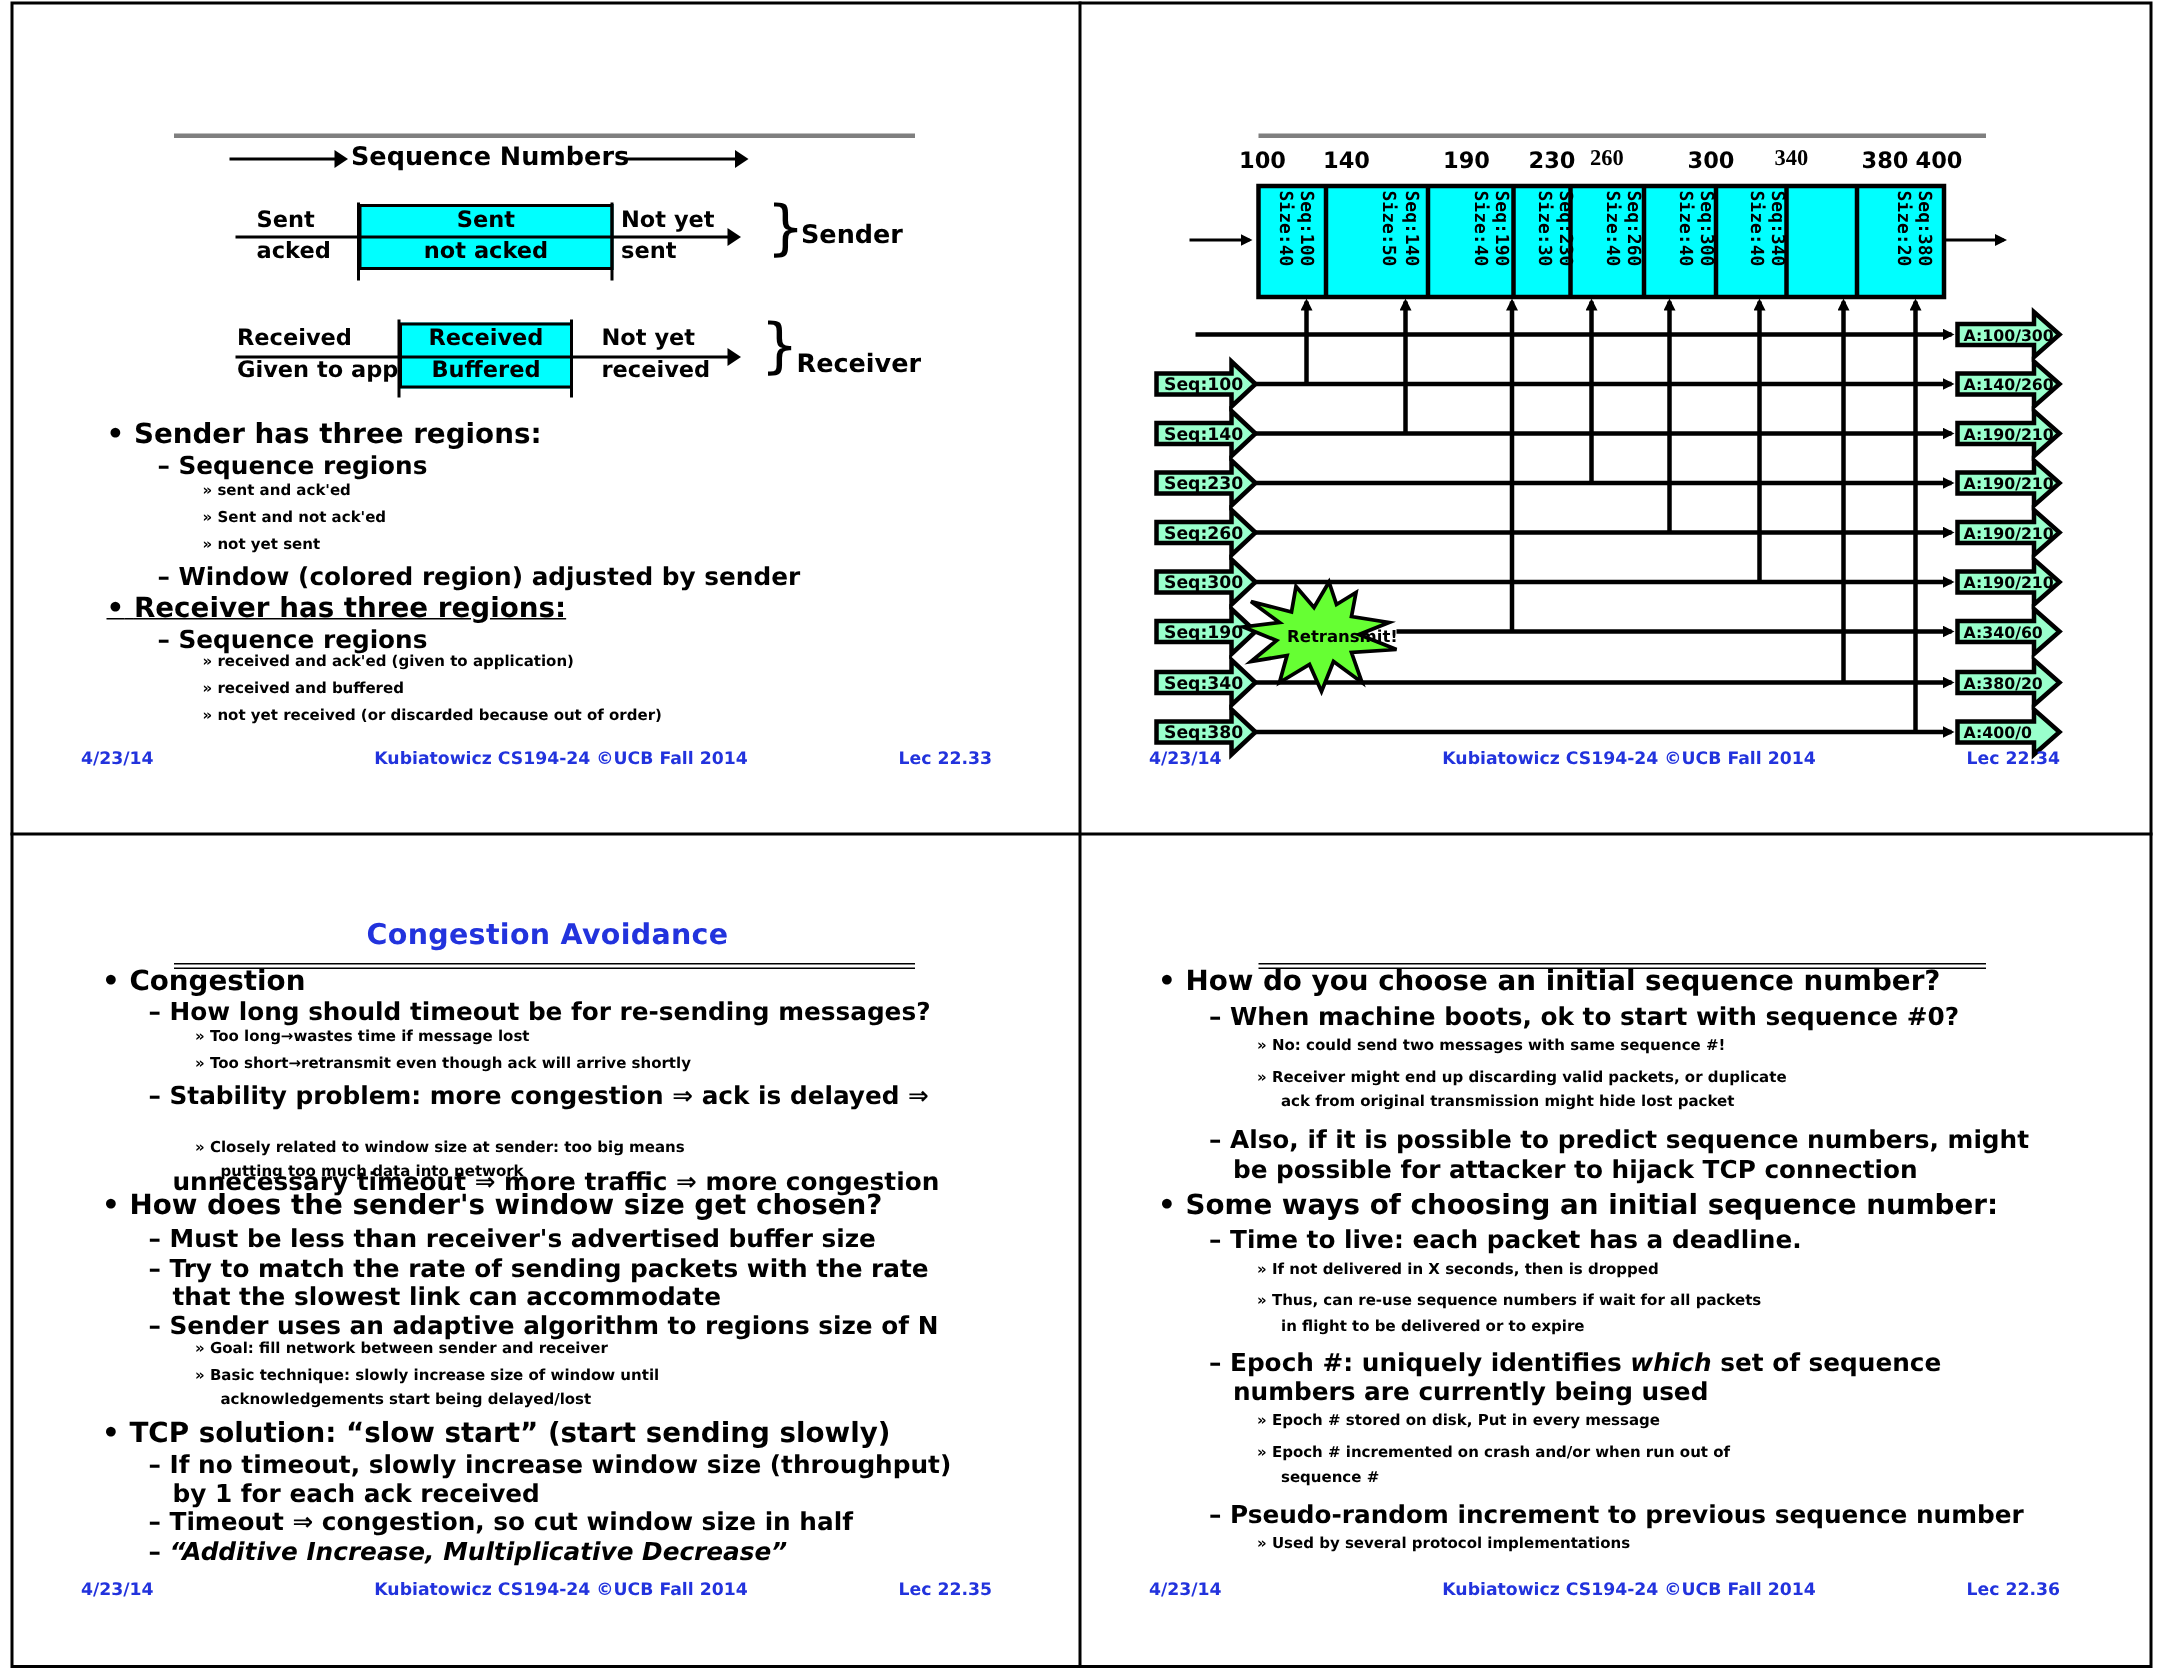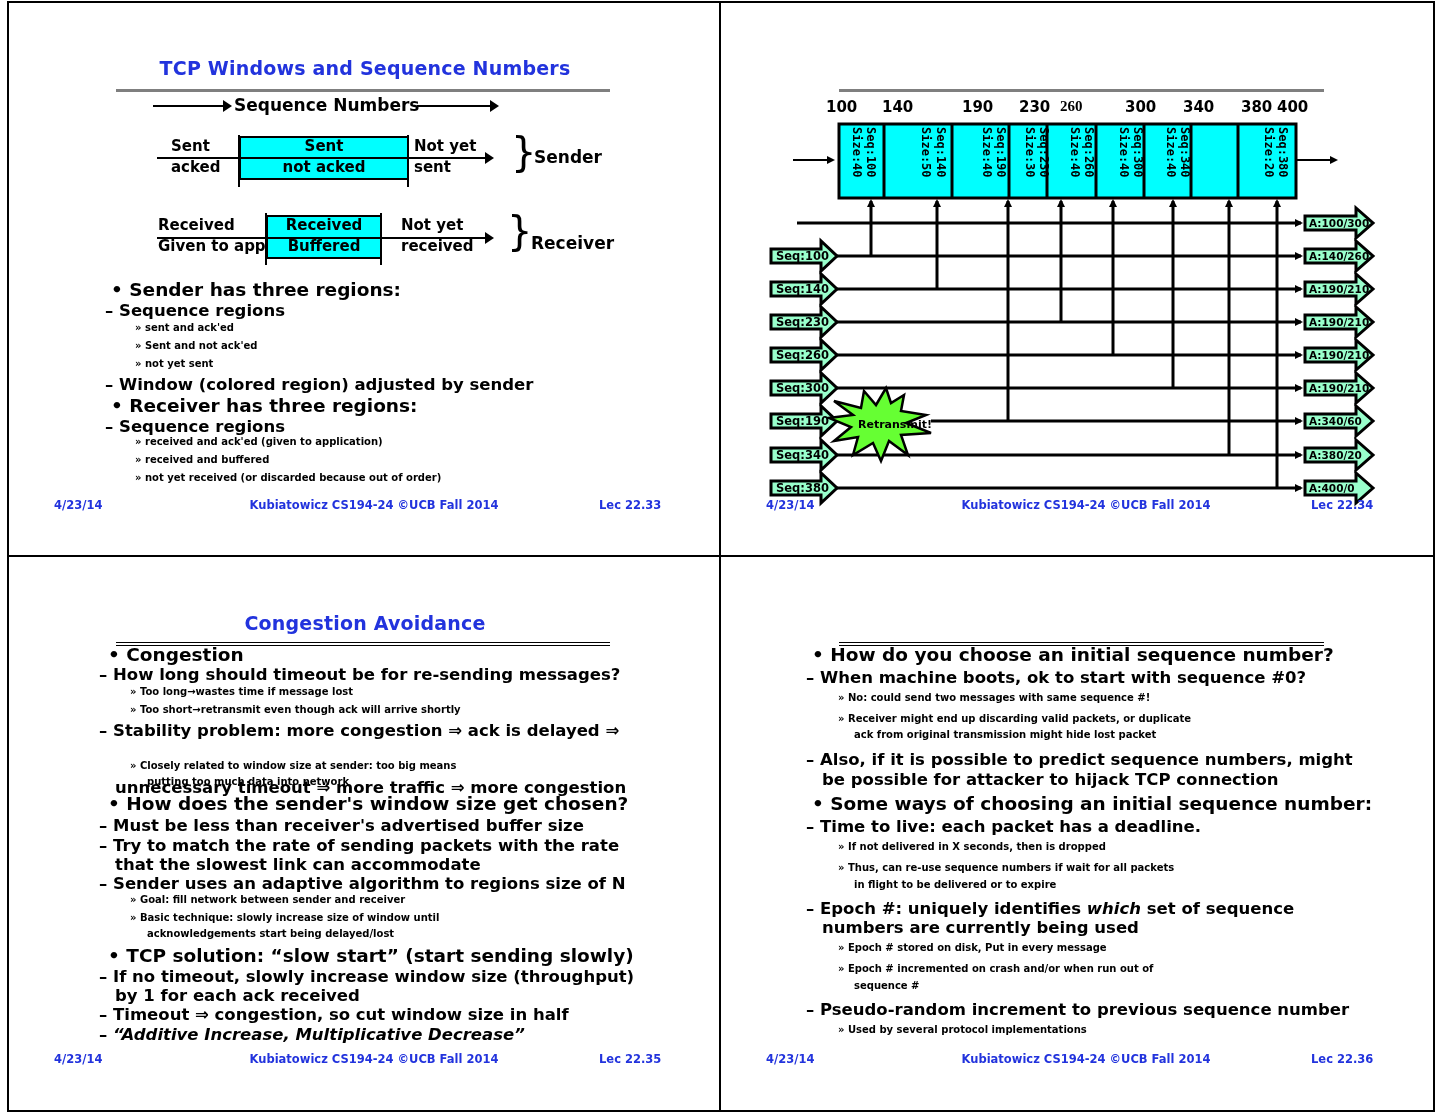--- a/index.html
+++ b/index.html
@@ -11,40 +11,39 @@
   .slide { position: absolute; width: 712px; height: 554px; }
   .s1 { left: 9px; top: 3px; }
   .s2 { left: 721px; top: 3px; }
   .s3 { left: 9px; top: 557px; }
   .s4 { left: 721px; top: 557px; }
   .title { position: absolute; left: 0; width: 712px; text-align: center; color: #2233dd; font-size: 19px; font-weight: bold; letter-spacing: 0.2px; }
   .rule-gray { position: absolute; height: 3px; background: #7f7f7f; }
   .rule-dbl { position: absolute; height: 4px; border-top: 1px solid #000; border-bottom: 1px solid #000; }
   .footer { position: absolute; font-size: 11.5px; color: #2233dd; font-weight: bold; }
   .bul { position: absolute; white-space: nowrap; font-weight: bold; }
-  .l1 { font-size: 18.5px; margin-left: 40px; }
+  .l1 { font-size: 18.5px; }
   .l2 { font-size: 16.5px; }
   .l3 { font-size: 10px; }
   .lbl { position: absolute; font-size: 15px; font-weight: bold; white-space: nowrap; }
   .cyanbox { position: absolute; background: #00ffff; border: 2px solid #000; }
   .hl { position: absolute; height: 2px; background: #000; }
   .vl { position: absolute; width: 2px; background: #000; }
   .i { font-style: italic; }
   svg { position: absolute; left: 0; top: 0; overflow: visible; }
   .seqtxt { font-size: 12px; font-weight: bold; }
 </style>
 </head>
 <body>
 
 <div class="frame"></div>
 <div class="vdiv"></div>
 <div class="hdiv"></div>
 
 <div class="slide s1">
-  <div class="title" style="top:54px;">TCP Windows and Sequence Numbers</div>
   <div class="rule-gray" style="left:107px; top:86px; width:494px;"></div>
 
   <div class="hl" style="left:144px; top:102px; width:74px;"></div>
   <div style="position:absolute; left:214px; top:97px; width:0; height:0; border-top:6px solid transparent; border-bottom:6px solid transparent; border-left:9px solid #000;"></div>
   <div class="lbl" style="left:225px; top:92px; font-size:17px;">Sequence Numbers</div>
   <div class="hl" style="left:408px; top:102px; width:76px;"></div>
   <div style="position:absolute; left:481px; top:97px; width:0; height:0; border-top:6px solid transparent; border-bottom:6px solid transparent; border-left:9px solid #000;"></div>
 
   <div class="cyanbox" style="left:230px; top:133px; width:170px; height:44px;"></div>
   <div class="vl" style="left:229px; top:132px; height:52px;"></div>
@@ -74,42 +73,42 @@
   <div class="lbl" style="left:498px; top:205px; font-size:40px; font-weight:normal;">}</div>
   <div class="lbl" style="left:522px; top:230px; font-size:17px;">Receiver</div>
 
   <div>
     <div class="bul l1" style="left:62px; top:276px;"><span>•</span>&nbsp;<span>Sender has three regions:</span></div>
     <div class="bul l2" style="left:96px; top:298px;"><span>–</span>&nbsp;<span>Sequence regions</span></div>
     <div class="bul l3" style="left:126px; top:319px;"><span>»</span>&nbsp;<span>sent and ack'ed</span></div>
     <div class="bul l3" style="left:126px; top:337px;"><span>»</span>&nbsp;<span>Sent and not ack'ed</span></div>
     <div class="bul l3" style="left:126px; top:355px;"><span>»</span>&nbsp;<span>not yet sent</span></div>
     <div class="bul l2" style="left:96px; top:372px;"><span>–</span>&nbsp;<span>Window (colored region) adjusted by sender</span></div>
-    <div class="bul l1" style="left:62px; top:392px;"><span>•</span>&nbsp;<span>Receiver has three regions:</span></div>
+    <div class="bul l1" style="left:62px; top:392px;text-decoration:underline;"><span>•</span>&nbsp;<span>Receiver has three regions:</span></div>
     <div class="bul l2" style="left:96px; top:414px;"><span>–</span>&nbsp;<span>Sequence regions</span></div>
     <div class="bul l3" style="left:126px; top:433px;"><span>»</span>&nbsp;<span>received and ack'ed (given to application)</span></div>
     <div class="bul l3" style="left:126px; top:451px;"><span>»</span>&nbsp;<span>received and buffered</span></div>
     <div class="bul l3" style="left:126px; top:469px;"><span>»</span>&nbsp;<span>not yet received (or discarded because out of order)</span></div>
   </div>
 
   <div class="footer" style="left:45px; top:495px;">4/23/14</div>
   <div class="footer" style="left:0; width:730px; text-align:center; top:495px;">Kubiatowicz CS194-24 ©UCB Fall 2014</div>
   <div class="footer" style="left:590px; top:495px;">Lec 22.33</div>
 </div>
 
 <div class="slide s2">
   <div class="rule-gray" style="left:118px; top:86px; width:485px;"></div>
 
   <div class="lbl" style="left:105px; top:95px;">100</div>
   <div class="lbl" style="left:161px; top:95px;">140</div>
   <div class="lbl" style="left:241px; top:95px;">190</div>
   <div class="lbl" style="left:298px; top:95px;">230</div>
   <div class="lbl" style="left:339px; top:95px;font-family:Liberation Serif, serif;">260</div>
   <div class="lbl" style="left:404px; top:95px;">300</div>
-  <div class="lbl" style="left:462px; top:95px;">340</div>
+  <div class="lbl" style="left:462px; top:95px;font-family:Liberation Serif, serif;">340</div>
   <div class="lbl" style="left:520px; top:95px;">380</div>
   <div class="lbl" style="left:556px; top:95px;">400</div>
 
   <svg width="712" height="554">
     <defs>
       <marker id="ah" markerWidth="8" markerHeight="8" refX="6" refY="4" orient="auto" markerUnits="userSpaceOnUse">
         <path d="M0,0 L8,4 L0,8 z" fill="#000"></path>
       </marker>
     </defs>
 

